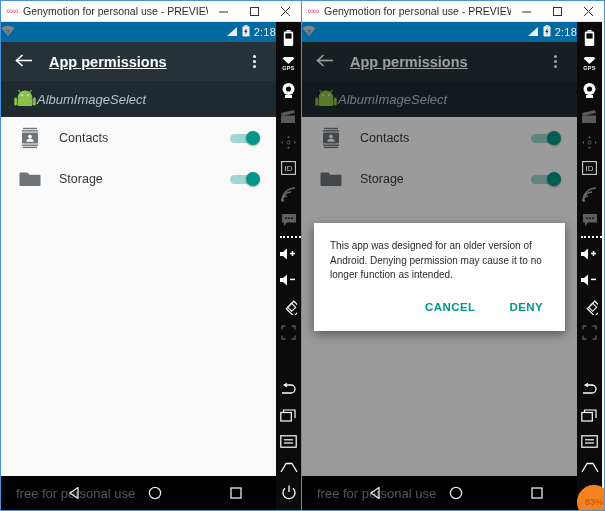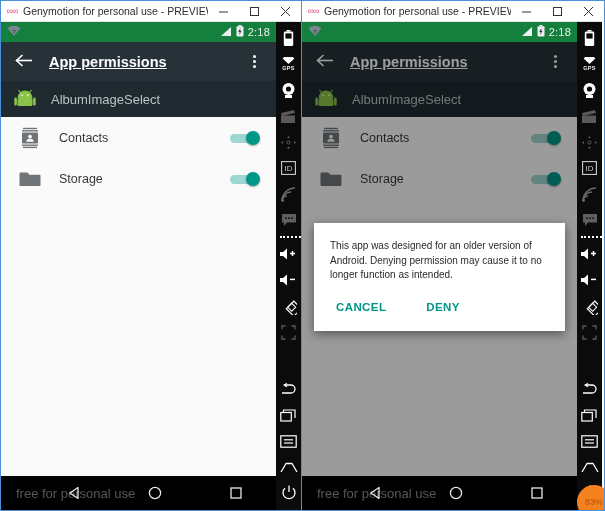--- a/index.html
+++ b/index.html
@@ -53,23 +53,23 @@
     position: relative;
     width: 275px; height: 100%;
     background: #fafafa;
     display: flex; flex-direction: column;
     overflow: hidden;
   }
 
   
   .statusbar {
     height: 20px; min-height: 20px;
-    background: #15803d;
+    background: #0369a1;
     display: flex; align-items: center;
-    padding: 0 6px;
+    padding: 0 0;
     color: #cfd8dc;
   }
   .sb-left { flex: 1; display: flex; align-items: center; gap: 3px; }
   .sb-right { display: flex; align-items: center; gap: 4px; }
   .sb-time { font-size: 11px; color: #eceff1; letter-spacing: .2px; }
 
   
   .actionbar {
     height: 39px; min-height: 39px;
     background: #263238;
@@ -84,21 +84,21 @@
   .ab-more i { display: block; width: 3px; height: 3px; background: #fff; border-radius: 50%; }
 
   
   .apphead {
     height: 36px; min-height: 36px;
     background: #1f2a30;
     display: flex; align-items: center;
     padding: 0 12px;
   }
   .apphead .android-ico { width: 24px; height: 24px; position: relative; }
-  .apphead .name { margin-left: 14px; font-size: 13px; color: #b9c2c6; }
+  .apphead .name { font-size: 13px; color: #b9c2c6; font-style: italic; }
 
   
   .perm-list { flex: 1; background: #fafafa; border-radius: 18px; }
   .perm-row {
     height: 41px; display: flex; align-items: center; padding: 0 16px;
   }
   .perm-ico { width: 26px; height: 26px; display: flex; align-items: center; justify-content: center; }
   .perm-label { flex: 1; margin-left: 16px; font-size: 12.5px; color: #35383a; }
   .switch { width: 30px; height: 14px; position: relative; }
   .switch .track {
@@ -133,21 +133,21 @@
   
   .dialog {
     position: absolute; z-index: 6;
     left: 12px; right: 12px; top: 201px;
     background: #fff;
     box-shadow: 0 3px 10px rgba(0,0,0,.45);
     padding: 16px 16px 6px 16px;
   }
   .dialog .msg { font-size: 10px; line-height: 1.45; color: #2a2a2a; }
   .dialog .actions {
-    display: flex; gap: 28px;
+    display: flex; justify-content: flex-end; gap: 22px;
     margin-top: 14px; padding-bottom: 8px;
   }
   .dialog .actions button {
     background: none; border: none; cursor: pointer;
     color: #009688; font-size: 11.5px; font-weight: bold;
     letter-spacing: .4px; padding: 4px 6px;
     font-family: "Liberation Sans", sans-serif;
   }
 
   

